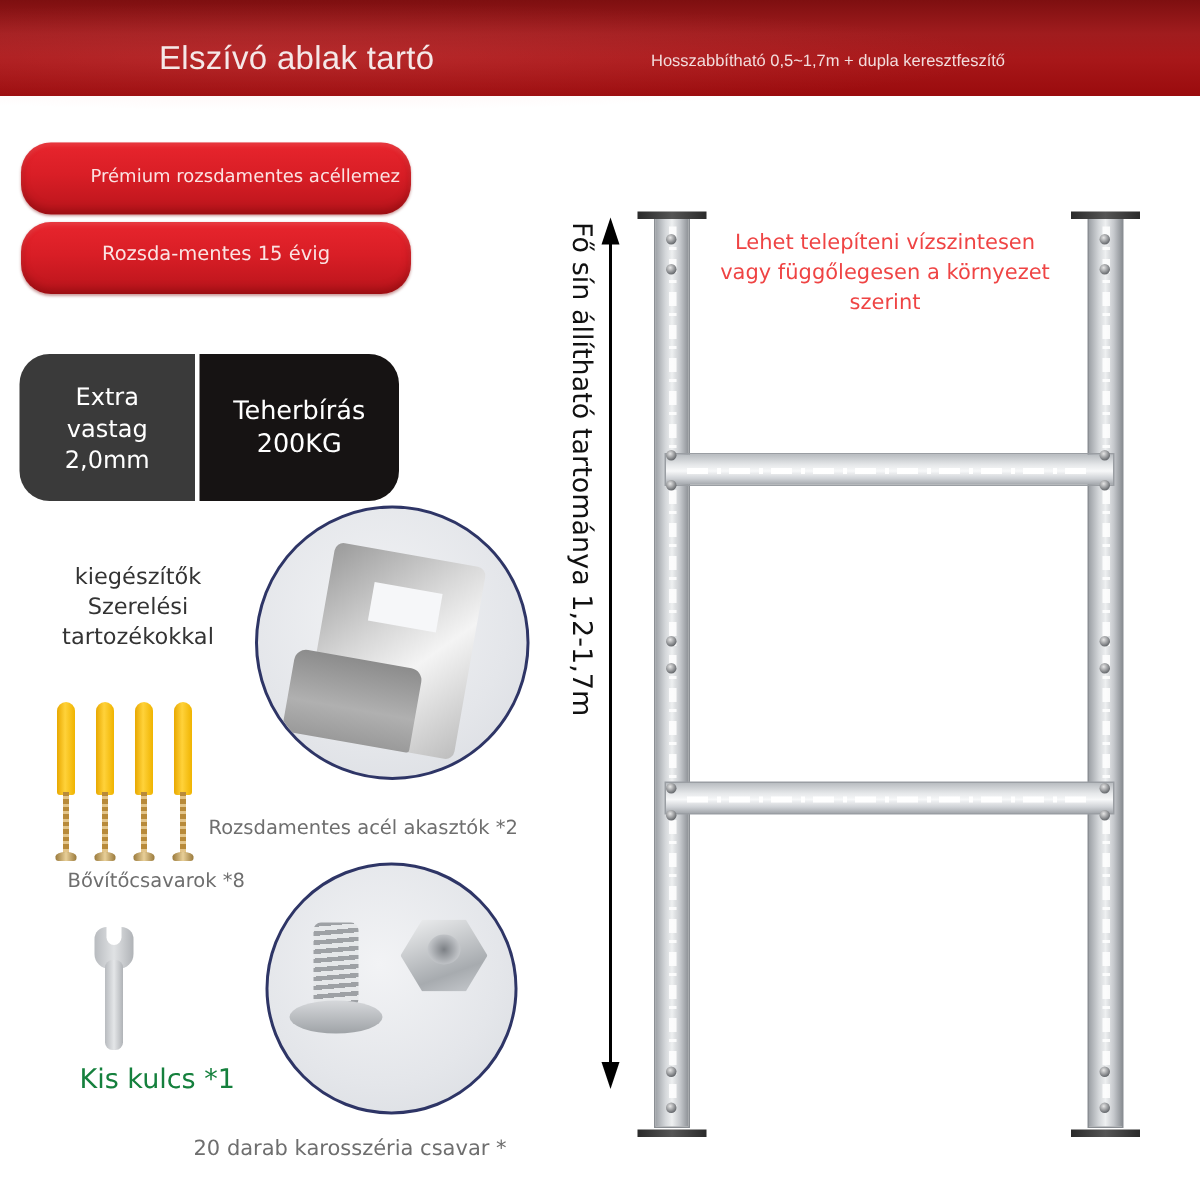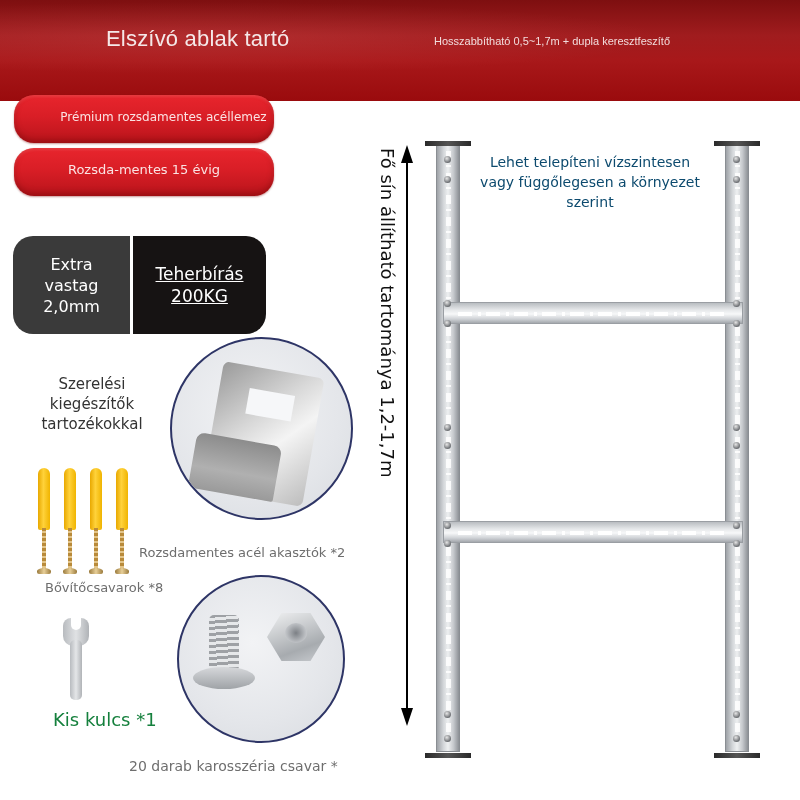--- a/index.html
+++ b/index.html
@@ -1,21 +1,21 @@
 <!DOCTYPE html>
 <html><head>
 <meta charset="utf-8">
 <style>
   * { box-sizing: border-box; margin: 0; padding: 0; }
   html, body { width: 800px; height: 800px; overflow: hidden; background: #ffffff; }
   body { position: relative; font-family: "DejaVu Sans", sans-serif; }
 
   
   .header {
-    position: absolute; left: 0; top: 0; width: 800px; height: 101px;
+    position: absolute; left: 0; top: 0; width: 800px; height: 64px;
     background: linear-gradient(180deg, #7e0f10 0%, #a01c1e 35%, #a8181a 60%, #9a0b0d 100%);
   }
   .header::after {
     content: ""; position: absolute; left: 0; right: 0; top: 0; height: 84px;
     background: radial-gradient(ellipse at 25% 45%, rgba(255,120,120,0.18), rgba(0,0,0,0) 55%);
   }
   .header-title {
     position: absolute; left: 106px; top: 26px; font-size: 22px; color: #f5e8e8;
     font-family: "Liberation Sans", sans-serif; letter-spacing: 0.2px; z-index: 1;
   }
@@ -35,21 +35,21 @@
   .pill.p1 { top: 95px; font-size: 12px; padding-left: 39px; }
   .pill.p2 { top: 148px; font-size: 13px; }
 
   
   .spec {
     position: absolute; top: 236px; height: 98px; color: #ffffff; text-align: center;
     display: flex; flex-direction: column; justify-content: center;
     font-family: "DejaVu Sans", sans-serif;
   }
   .spec.s1 { left: 13px; width: 117px; background: #3a3a3a; border-radius: 20px 0 0 20px; font-size: 16px; line-height: 21px; }
-  .spec.s2 { left: 133px; width: 133px; background: #161313; border-radius: 0 20px 20px 0; font-size: 17px; line-height: 22px; text-decoration: underline; }
+  .spec.s2 { left: 133px; width: 133px; background: #161313; border-radius: 0 20px 20px 0; font-size: 17px; line-height: 22px; }
 
   
   .caption { position: absolute; color: #6e6e6e; font-family: "DejaVu Sans", sans-serif; }
   .acc-title {
     left: 22px; top: 374px; width: 140px; text-align: center; color: #333; font-size: 15px; line-height: 20px;
   }
   .cap-hooks { left: 139px; top: 545px; font-size: 13px; }
   .cap-anchors { left: 45px; top: 580px; font-size: 13px; text-align: right; }
   .cap-wrench { left: 53px; top: 709px; font-size: 18px; color: #15803d; }
   .cap-bolts { left: 129px; top: 758px; font-size: 14px; }
@@ -74,21 +74,21 @@
   }
   .dim-label {
     position: absolute; left: 368px; top: 148px; width: 30px; height: 380px;
     writing-mode: vertical-rl; font-size: 18px; color: #111; font-family: "DejaVu Sans", sans-serif;
     white-space: nowrap;
   }
 
   
   .note {
     position: absolute; left: 470px; top: 152px; width: 240px; text-align: center;
-    font-size: 14px; line-height: 20px; color: #0c4a6e; font-family: "DejaVu Sans", sans-serif;
+    font-size: 14px; line-height: 20px; color: #ef4444; font-family: "DejaVu Sans", sans-serif;
   }
 
   
   .rail {
     position: absolute; width: 24px;
     background: linear-gradient(90deg, #9ea2a7 0%, #d4d7da 30%, #eef0f1 50%, #c5c8cc 75%, #8d9196 100%);
     border: 1px solid #8a8e93;
   }
   .rail.left { left: 436px; top: 142px; height: 610px; }
   .rail.right { left: 725px; top: 142px; height: 610px; }
@@ -198,22 +198,22 @@
   <span>Extra</span>
   <span>vastag</span>
   <span>2,0mm</span>
 </div>
 <div class="spec s2">
   <span>Teherbírás</span>
   <span>200KG</span>
 </div>
 
 <div class="caption acc-title">
+  <div>kiegészítők</div>
   <div>Szerelési</div>
-  <div>kiegészítők</div>
   <div>tartozékokkal</div>
 </div>
 
 <div>
   <div class="anchor" style="left:38px; top:468px;">
       <div class="plug"></div>
       <div class="screw"></div>
       <div class="head"></div>
     </div>
   <div class="anchor" style="left:64px; top:468px;">

